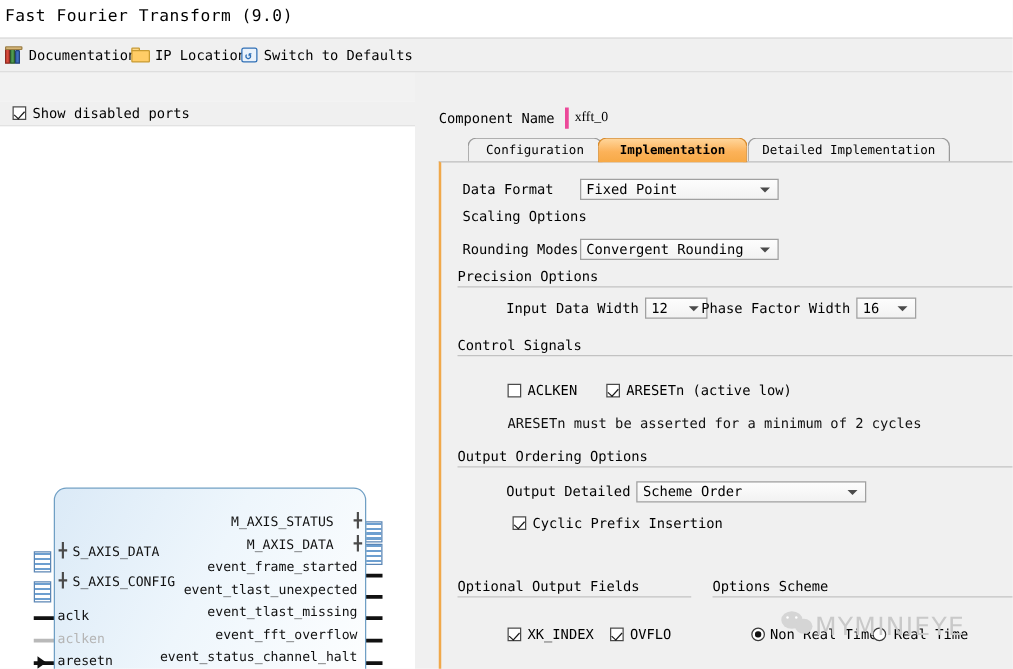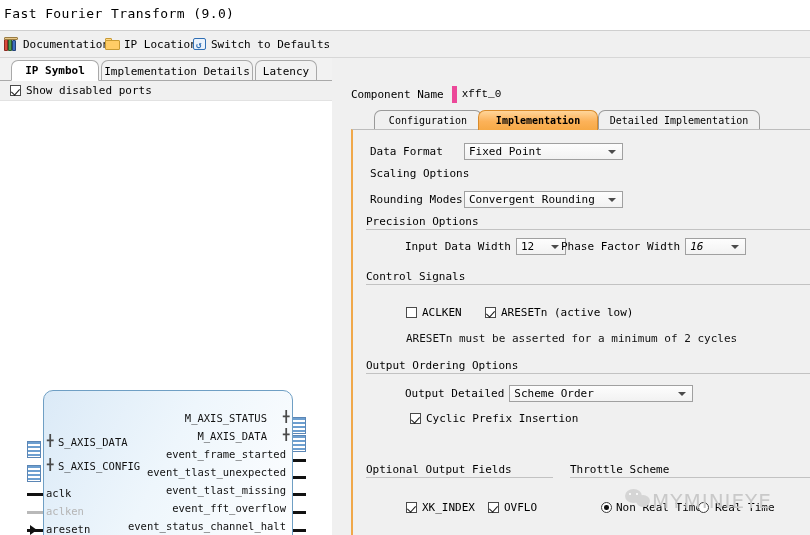--- a/index.html
+++ b/index.html
@@ -119,23 +119,23 @@
     position:absolute;width:0;height:0;
     border-top:5px solid transparent;border-bottom:5px solid transparent;
     border-left:7px solid #111;
   }
 
   
   .rightpanel{position:absolute;left:332px;top:58px;width:478px;height:477px;background:#f0f0f0;}
   .cname{position:absolute;left:19px;top:28px;display:flex;align-items:center;gap:8px;}
   .cname .lb{font-size:11px;}
   .cname .field{
-    width:330px;height:17px;background:#f0f0f0;border-left:5px solid #ec4899;
+    width:330px;height:17px;background:#f0f0f0;border-left:3px solid #ec4899;
     box-sizing:border-box;padding-left:5px;font-size:11px;line-height:17px;
-    font-family:Liberation Mono, monospace;color:#000;
+    font-family:Liberation Serif, serif;color:#000;
   }
 
   .rtabs{position:absolute;left:19px;top:52px;width:459px;height:20px;}
   .rtab{
     position:absolute;top:0;height:20px;box-sizing:border-box;
     background:#f0f0f0;border:1px solid #9a9a9a;border-bottom:none;
     border-radius:7px 7px 0 0;display:flex;align-items:center;justify-content:center;
     padding:0 17px;font-size:10px;white-space:nowrap;cursor:default;
   }
   .rtab.active{
@@ -214,32 +214,20 @@
       <span class="ico ico-reset">
         <span class="sq"></span>
           <span class="ar">↺</span>
       </span>
       <span class="lbl">Switch to Defaults</span>
     </div>
   </div>
 
   <div class="leftpanel">
 
-    <div class="tabstrip">
-      <div class="tab active" style="left:11px;width:88px;">
-        <span>IP Symbol</span>
-      </div>
-      <div class="tab" style="left:101px;width:152px;">
-        <span>Implementation Details</span>
-      </div>
-      <div class="tab" style="left:255px;width:62px;">
-        <span>Latency</span>
-      </div>
-      <div class="tabline"></div>
-    </div>
 
     <div class="lp-body">
 
       <div class="showports">
         <span class="chk on"></span>
         <span class="lbl">Show disabled ports</span>
       </div>
 
       <div class="symwrap">
 
@@ -331,21 +319,21 @@
 
       <div class="row" style="left:52px;top:108px;">
         <span class="rlabel">Input Data Width</span>
         <span class="combo" style="width:50px;margin-left:5px;">
           <span>12</span>
           <span class="carat"></span>
         </span>
       </div>
       <div class="row" style="left:208px;top:108px;">
         <span class="rlabel">Phase Factor Width</span>
-        <span class="combo" style="width:61px;margin-left:5px;font-style:italic;">
+        <span class="combo" style="width:48px;margin-left:5px;">
           <span>16</span>
           <span class="carat"></span>
         </span>
       </div>
 
       <div class="grouphdr" style="left:13px;top:140px;">Control Signals</div>
       <div class="grouprule" style="left:13px;top:154px;width:446px;"></div>
 
       <div class="row" style="left:53px;top:176px;gap:5px;">
         <span class="chk"></span>
@@ -377,21 +365,21 @@
 
       <div class="row" style="left:53px;top:371px;gap:5px;">
         <span class="chk on"></span>
         <span class="rlabel">XK_INDEX</span>
       </div>
       <div class="row" style="left:135px;top:371px;gap:5px;">
         <span class="chk on"></span>
         <span class="rlabel">OVFLO</span>
       </div>
 
-      <div class="grouphdr" style="left:217px;top:333px;">Throttle Scheme</div>
+      <div class="grouphdr" style="left:217px;top:333px;">Options Scheme</div>
       <div class="grouprule" style="left:217px;top:347px;width:242px;"></div>
 
       <div class="row" style="left:248px;top:371px;gap:4px;">
         <span class="rdo on"></span>
         <span class="rlabel">Non Real Time</span>
       </div>
       <div class="row" style="left:345px;top:371px;gap:6px;">
         <span class="rdo"></span>
         <span class="rlabel">Real Time</span>
       </div>

